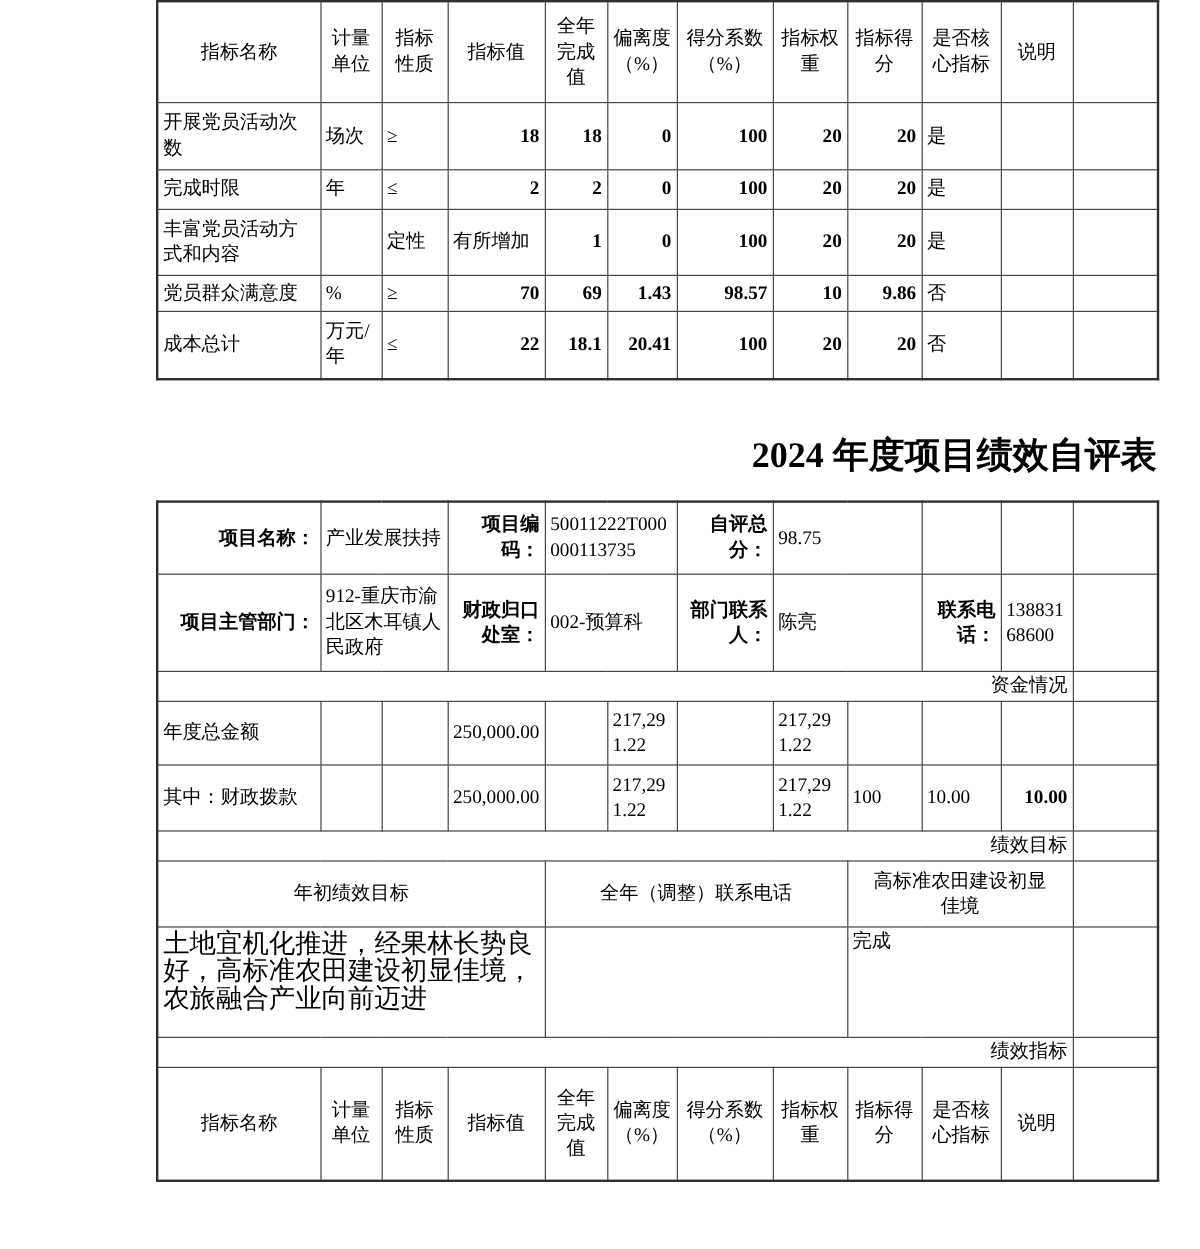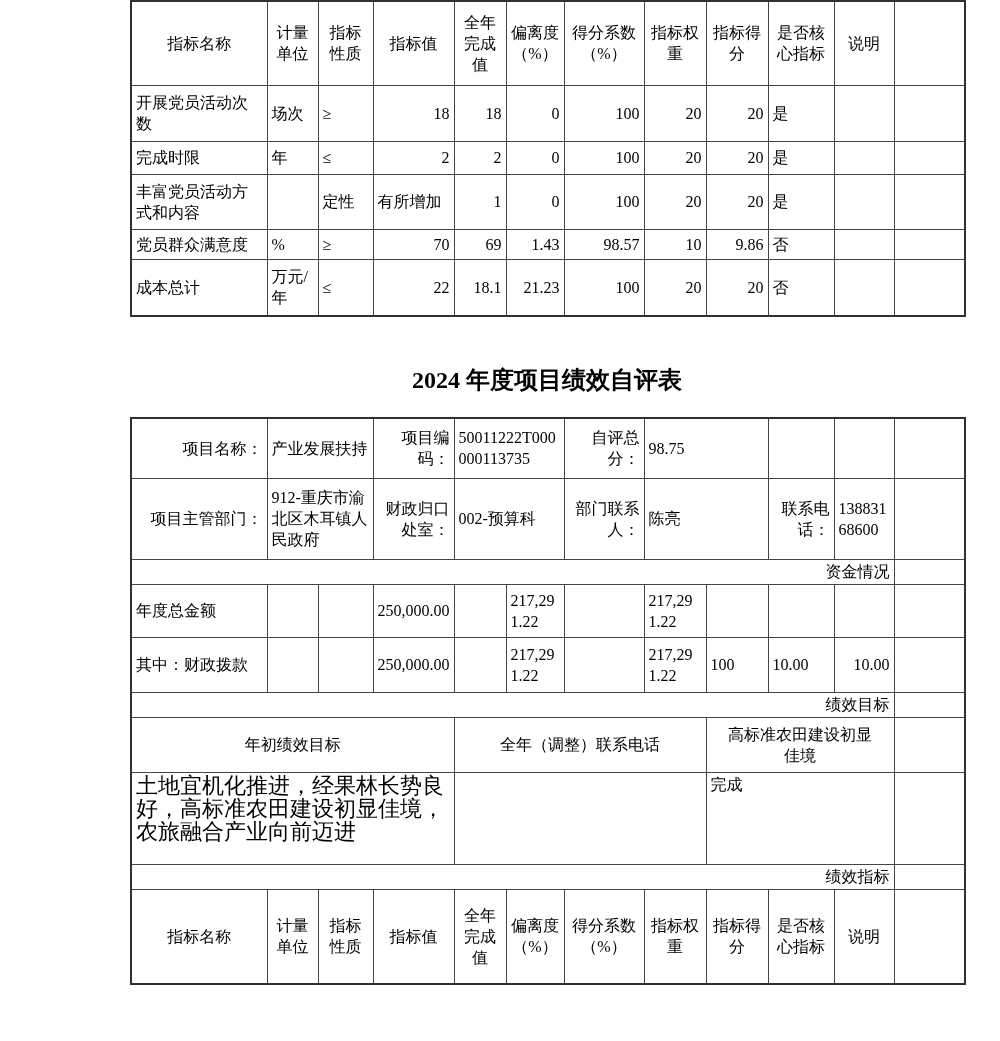--- a/index.html
+++ b/index.html
@@ -19,28 +19,28 @@
   td {
     border:1px solid #454545;
     padding:1px 4px;
     line-height:21px;
     vertical-align:middle;
     word-break:break-all;
     overflow:hidden;
     font-size:16px;
   }
   td.ac { text-align:center; }
-  td.ar { text-align:right; }
+  td.ar { text-align:right;font-weight:bold; }
   td.vt { vertical-align:top; }
   td.goaltext { font-size:22px; line-height:23px; }
   td.band { text-align:right; }
   .wrapnarrow { display:inline-block; max-width:158px; }
   .doc-title {
     position:absolute; left:130px; top:358px; width:834px;
-    text-align:center; font-size:24px; font-weight:bold; line-height:44px;
+    text-align:right; font-size:30px; font-weight:bold; line-height:44px;
     font-family:"Liberation Serif","DejaVu Serif",serif;
   }
 </style>
 </head>
 <body>
 
 <div class="page">
 
   <table class="doc t1">
     <colgroup>
@@ -127,21 +127,21 @@
       <td>否</td>
       <td></td>
       <td></td>
     </tr>
     <tr style="height:57px">
       <td>成本总计</td>
       <td>万元/年</td>
       <td>≤</td>
       <td class="ar">22</td>
       <td class="ar">18.1</td>
-      <td class="ar">21.23</td>
+      <td class="ar">20.41</td>
       <td class="ar">100</td>
       <td class="ar">20</td>
       <td class="ar">20</td>
       <td>否</td>
       <td></td>
       <td></td>
     </tr>
   </tbody>
     </table>
 

